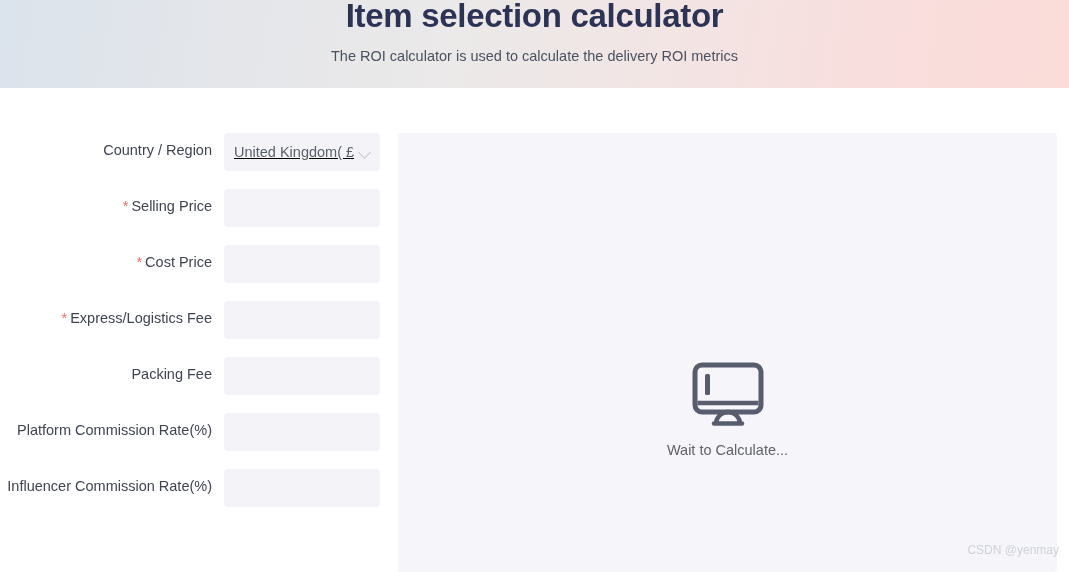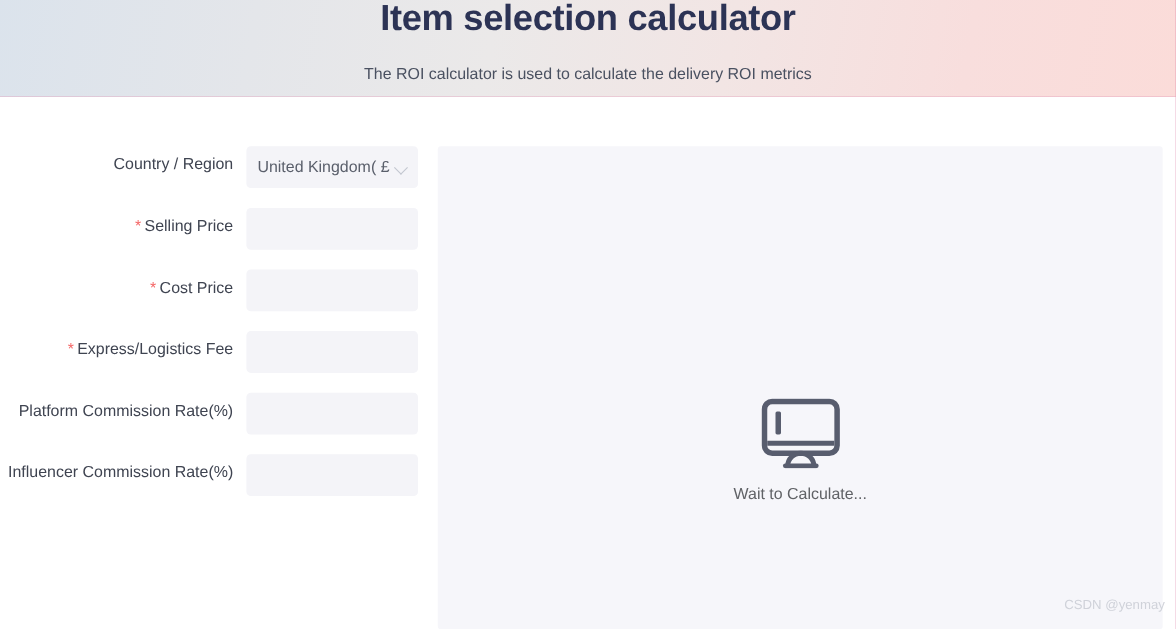--- a/index.html
+++ b/index.html
@@ -39,21 +39,21 @@
     margin-top: 16px;
     font-size: 33px;
     font-weight: bold;
     letter-spacing: -0.3px;
     color: #2c3355;
     line-height: 44px;
     white-space: nowrap;
   }
 
   .header-sub {
-    margin-top: 20px;
+    margin-top: 8px;
     font-size: 14.5px;
     color: #4a5161;
     line-height: 20px;
     white-space: nowrap;
   }
 
   
   .body-area {
     position: absolute;
     left: 0; top: 88px;
@@ -94,20 +94,21 @@
 
   .field {
     position: absolute;
     left: 224px;
     top: 0;
     width: 156px;
     height: 38px;
     background: #f4f4f8;
     border-radius: 4px;
     border: none;
+    text-decoration: underline;
   }
 
   .field.select {
     display: flex;
     align-items: center;
     padding: 0 8px 0 10px;
     overflow: hidden;
   }
 
   .select-value {
@@ -219,20 +220,26 @@
       </div>
 
       <div class="form-row">
         <div class="form-label">
           <span class="req-star">*</span><span>Express/Logistics Fee</span>
         </div>
         <input class="field" type="text" value="" style="">
       </div>
 
 
+      <div class="form-row">
+        <div class="form-label">
+          <span>Packing Fee</span>
+        </div>
+        <input class="field" type="text" value="" style="">
+      </div>
 
       <div class="form-row">
         <div class="form-label">
           <span>Platform Commission Rate(%)</span>
         </div>
         <input class="field" type="text" value="" style="">
       </div>
 
       <div class="form-row">
         <div class="form-label">

